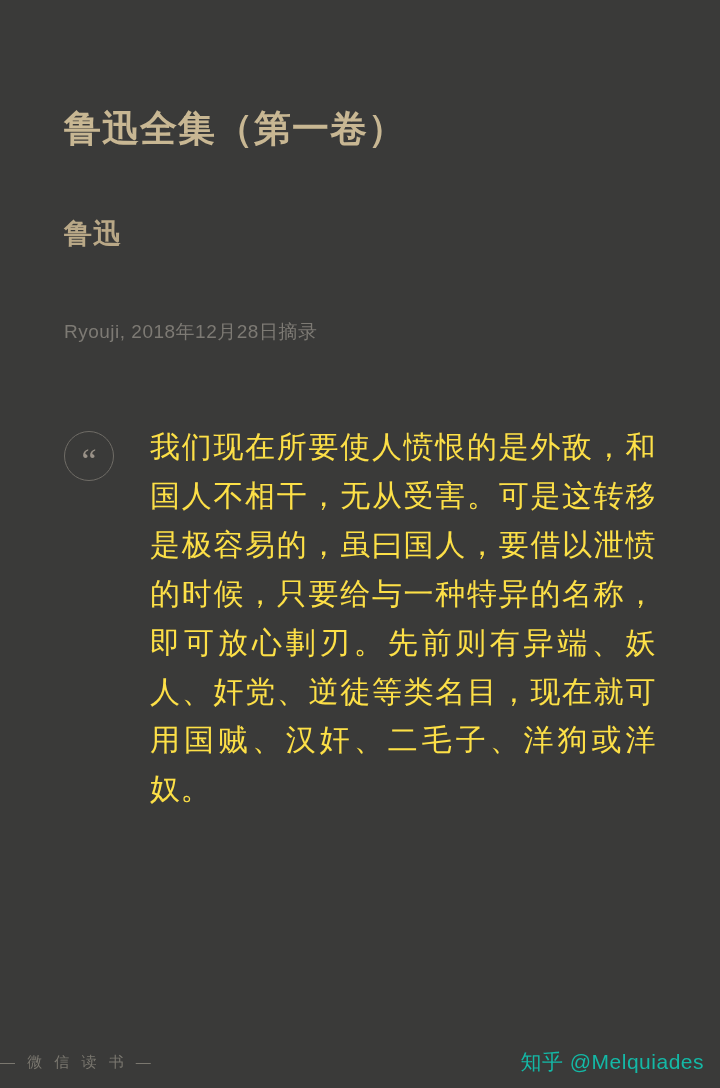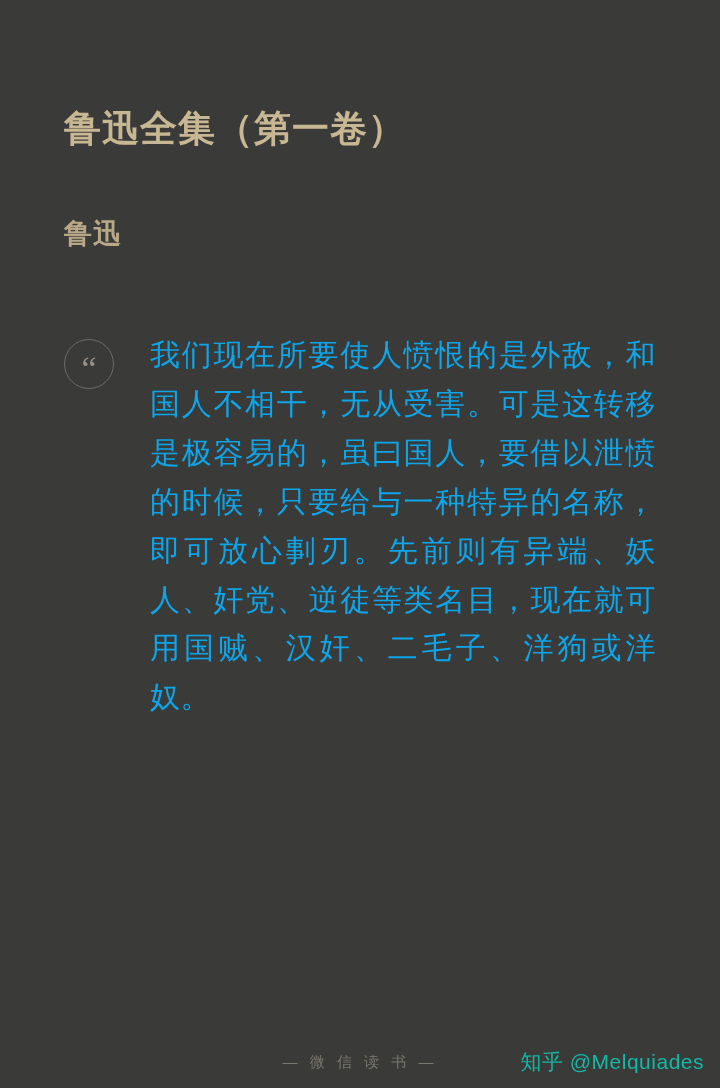--- a/index.html
+++ b/index.html
@@ -75,28 +75,28 @@
   .quote-mark span {
     display: block;
     transform: translateY(5px);
   }
   .quote-text {
     flex: 1 1 auto;
     margin: 0;
     padding-left: 36px;
     font-size: 30px;
     line-height: 1.63;
-    color: #0ea5e9;
+    color: #fde047;
     text-align: justify;
     letter-spacing: 0.5px;
     font-family: "Liberation Sans", "DejaVu Sans", sans-serif;
   }
   .footer {
     flex: 0 0 auto;
-    text-align: center;
+    text-align: left;
     padding-bottom: 16px;
   }
   .footer-brand {
     font-size: 15px;
     color: #7a776f;
     letter-spacing: 4px;
   }
   .watermark {
     position: absolute;
     right: 16px;
@@ -106,20 +106,21 @@
     letter-spacing: 0.5px;
   }
 </style>
 </head>
 <body>
 
 <div class="page">
   <div class="content">
     <h1 class="book-title">鲁迅全集（第一卷）</h1>
     <div class="book-author">鲁迅</div>
+    <div class="meta-line">Ryouji, 2018年12月28日摘录</div>
 
     <div class="quote-block">
       <div class="quote-mark">
         <span>“</span>
       </div>
       <p class="quote-text">我们现在所要使人愤恨的是外敌，和国人不相干，无从受害。可是这转移是极容易的，虽曰国人，要借以泄愤的时候，只要给与一种特异的名称，即可放心剚刃。先前则有异端、妖人、奸党、逆徒等类名目，现在就可用国贼、汉奸、二毛子、洋狗或洋奴。</p>
     </div>
   </div>
 
   <div class="footer">

